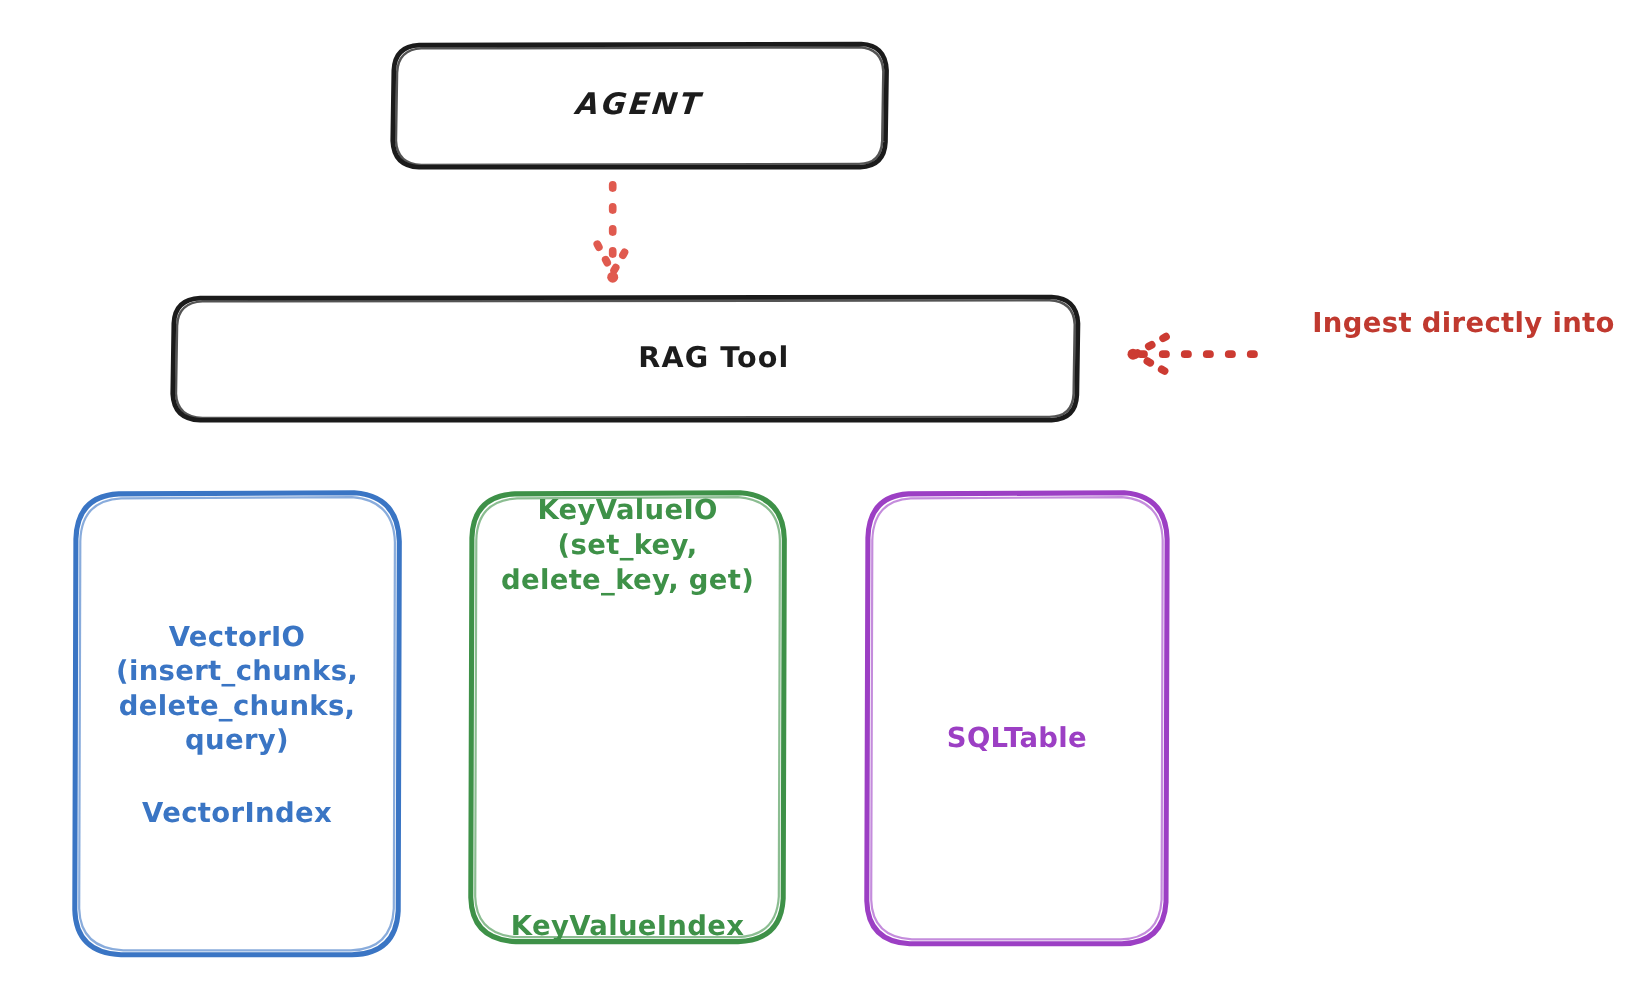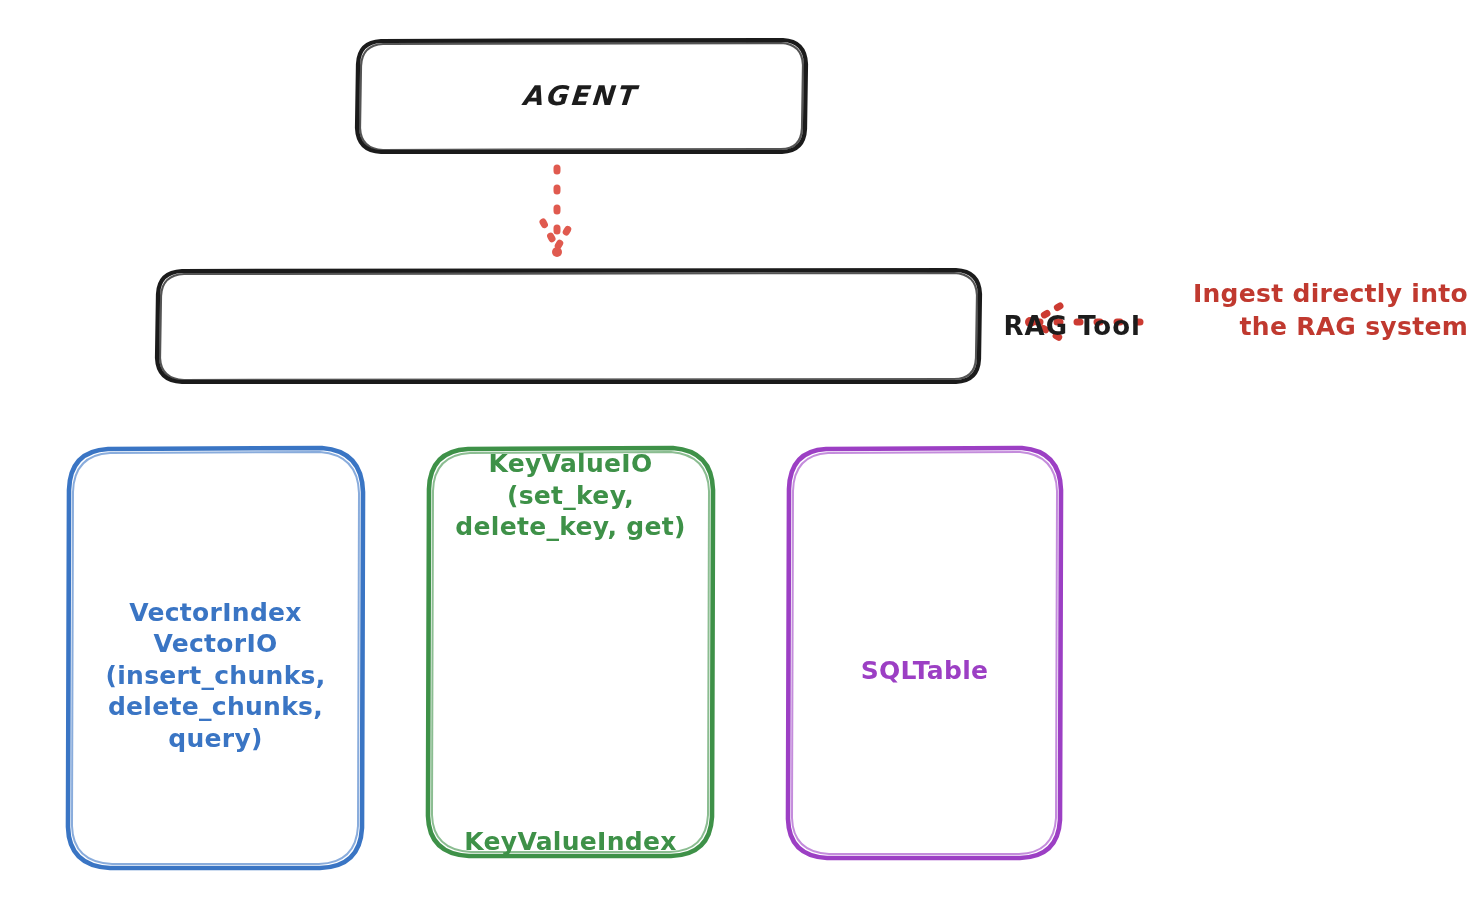--- a/index.html
+++ b/index.html
@@ -56,21 +56,20 @@
     letter-spacing: 2.5px;
     transform: skewX(-7deg);
   }
 
   
   #rag-tool-node {
     left: 157px;
     top: 270px;
     width: 984px;
     height: 113px;
-    align-items: flex-end;
   }
   #rag-tool-node .node-label {
     font-size: 26px;
     font-weight: 600;
     color: #1c1c1c;
     letter-spacing: 1px;
   }
 
   
   #vector-io-node {
@@ -180,34 +179,33 @@
 
 <div class="node" id="agent-node">
   <div class="node-label">AGENT</div>
 </div>
 
 <div class="node" id="rag-tool-node">
   <div class="node-label">RAG Tool</div>
 </div>
 
 <div class="node" id="vector-io-node">
-  <div class="node-label secondary">VectorIndex</div>
   <div class="node-label">VectorIO
 (insert_chunks,
 delete_chunks,
 query)</div>
+  <div class="node-label secondary">VectorIndex</div>
 </div>
 
 <div class="node" id="key-value-io-node">
   <div class="node-label">KeyValueIO
 (set_key,
 delete_key, get)</div>
   <div class="node-label secondary">KeyValueIndex</div>
 </div>
 
 <div class="node" id="relational-io-node">
   <div class="node-label secondary">SQLTable</div>
 </div>
 
 <div id="ingest-annotation">
   <div class="annotation-text annotation-line-1">Ingest directly into</div>
-  <div class="annotation-text annotation-line-2">the RAG system</div>
 </div>
 
 </body></html>

